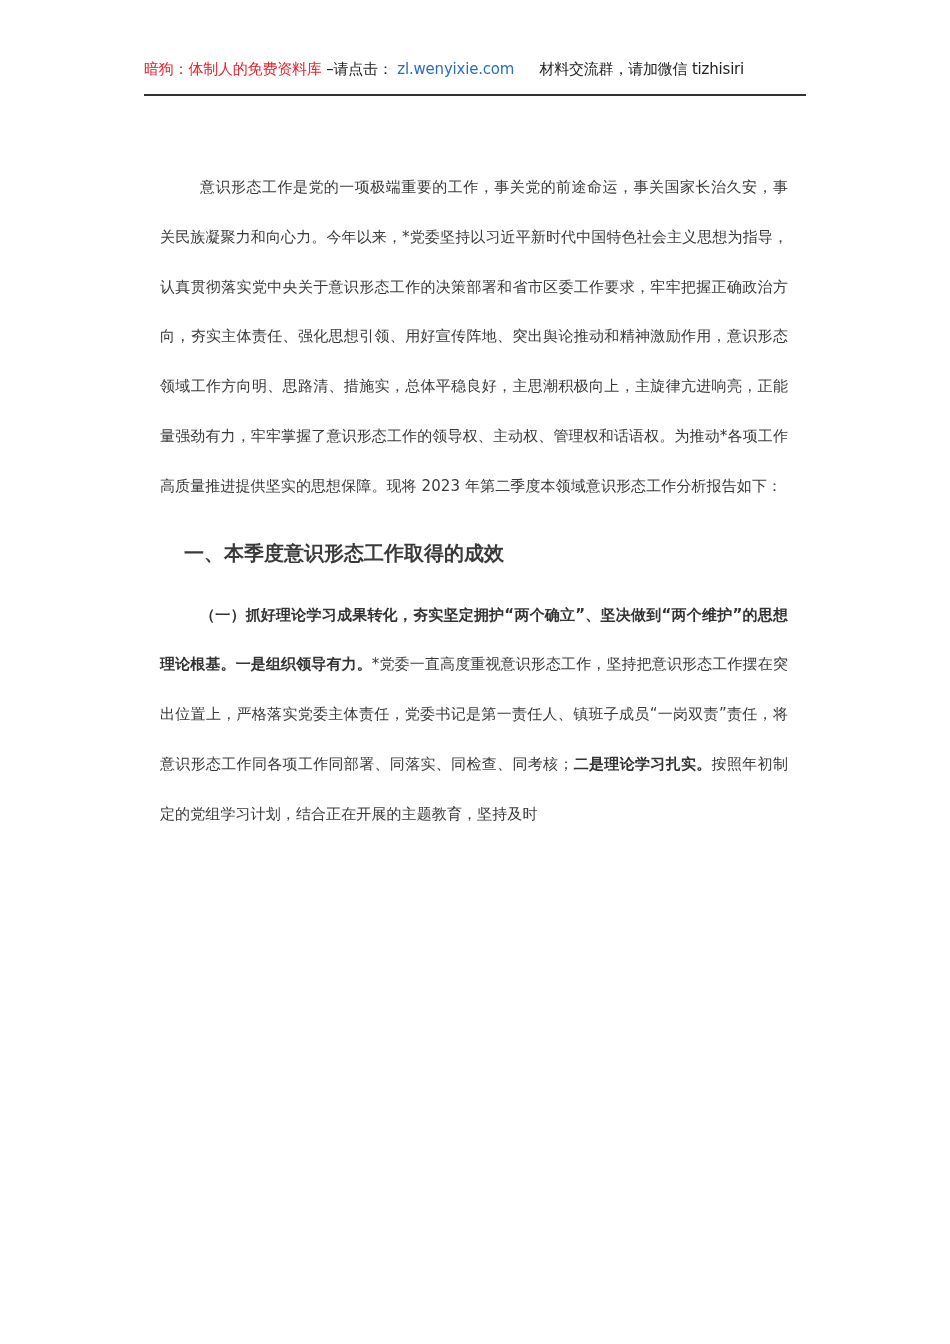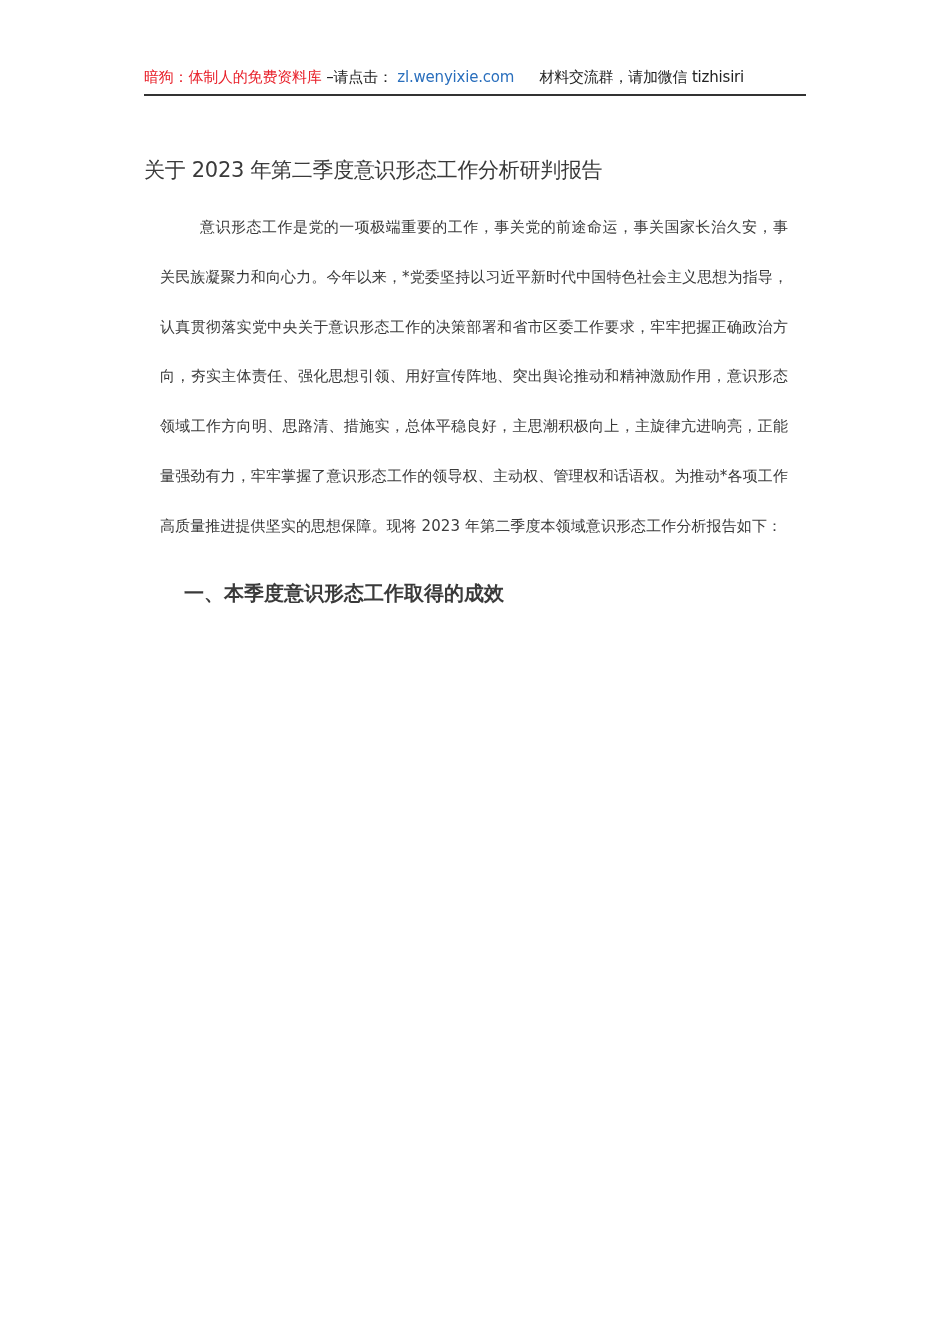--- a/index.html
+++ b/index.html
@@ -11,21 +11,21 @@
       width: 950px;
       height: 1344px;
       position: relative;
       overflow: hidden;
       font-family: "DejaVu Sans", "Liberation Sans", sans-serif;
       color: #3a3a3a;
     }
     .page-header {
       position: absolute;
       left: 144px;
-      top: 64px;
+      top: 56px;
       width: 662px;
       height: 26px;
       white-space: nowrap;
       font-size: 15px;
       line-height: 26px;
       letter-spacing: -0.2px;
     }
     .page-header .red { color: #e8202a; }
     .page-header .dark { color: #222222; }
     .page-header .blue { color: #2a6fbd; }
@@ -80,19 +80,19 @@
 <div class="page-header">
   <span class="red">暗狗：体制人的免费资料库</span>
   <span class="dark">–请点击：</span>
   <span class="blue">zl.wenyixie.com</span>
   <span class="gap"></span>
   <span class="dark">材料交流群，请加微信 tizhisiri</span>
 </div>
 <div class="header-rule"></div>
 
 <div class="doc-body">
-  <h1 class="doc-title">关于 2023 年第二季度意识形态工作分析研判报告</h1>
 
   <p class="para first">意识形态工作是党的一项极端重要的工作，事关党的前途命运，事关国家长治久安，事关民族凝聚力和向心力。今年以来，*党委坚持以习近平新时代中国特色社会主义思想为指导，认真贯彻落实党中央关于意识形态工作的决策部署和省市区委工作要求，牢牢把握正确政治方向，夯实主体责任、强化思想引领、用好宣传阵地、突出舆论推动和精神激励作用，意识形态领域工作方向明、思路清、措施实，总体平稳良好，主思潮积极向上，主旋律亢进响亮，正能量强劲有力，牢牢掌握了意识形态工作的领导权、主动权、管理权和话语权。为推动*各项工作高质量推进提供坚实的思想保障。现将 2023 年第二季度本领域意识形态工作分析报告如下：</p>
 
   <h2 class="section-heading">一、本季度意识形态工作取得的成效</h2>
 
+  <p class="para sub"><b>（一）抓好理论学习成果转化，夯实坚定拥护“两个确立”、坚决做到“两个维护”的思想理论根基。一是组织领导有力。</b><span>*党委一直高度重视意识形态工作，坚持把意识形态工作摆在突出位置上，严格落实党委主体责任，党委书记是第一责任人、镇班子成员“一岗双责”责任，将意识形态工作同各项工作同部署、同落实、同检查、同考核；</span><b>二是理论学习扎实。</b><span>按照年初制定的党组学习计划，结合正在开展的主题教育，坚持及时</span></p>
 </div>
 
 </body></html>

